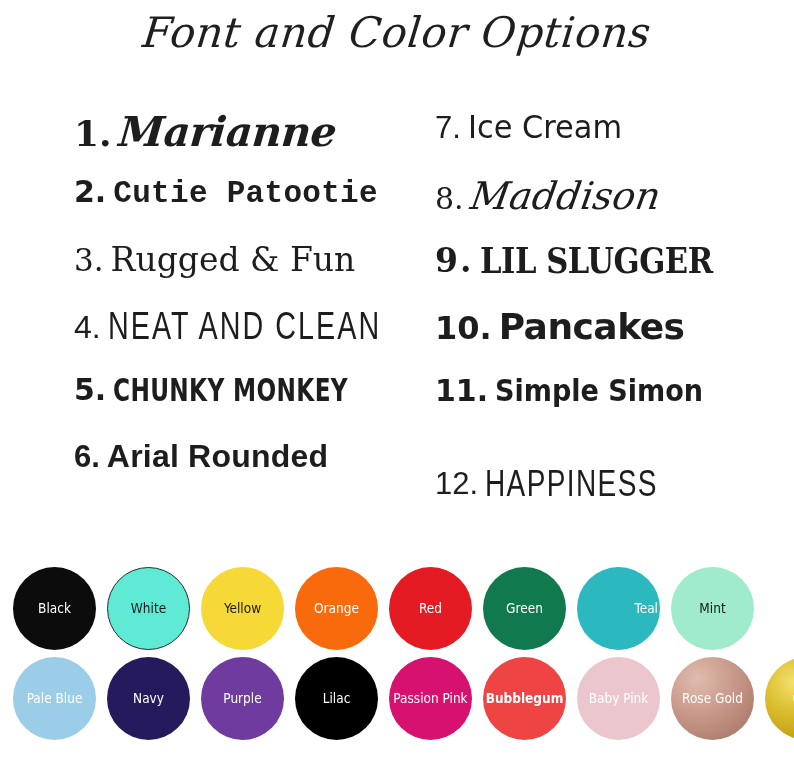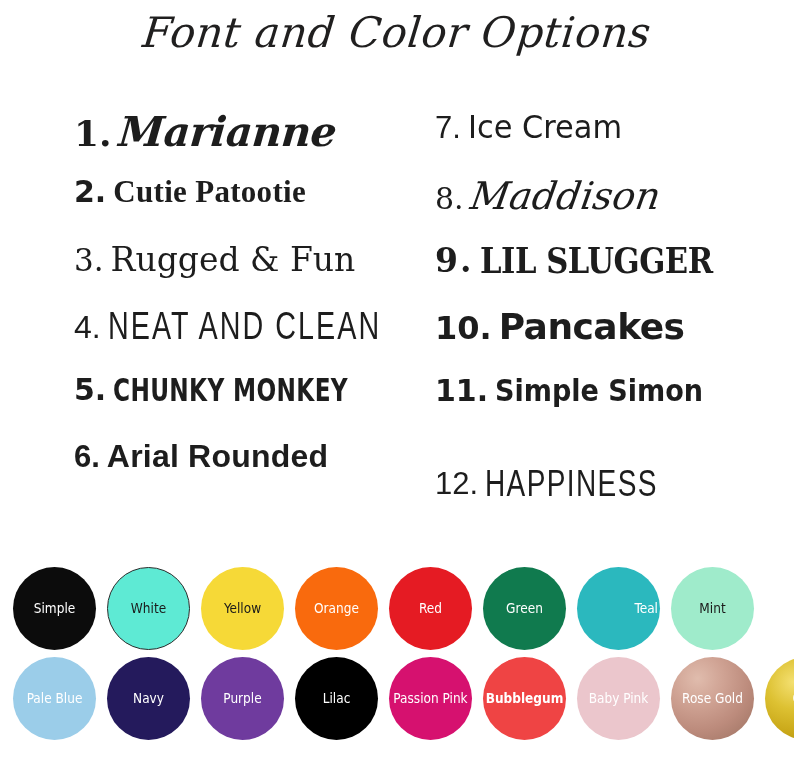--- a/index.html
+++ b/index.html
@@ -64,21 +64,21 @@
   
   
   .st-marianne .font-num  { font-family:"DejaVu Serif",serif; font-size:36px; font-weight:700; }
   .st-marianne .font-sample {
     font-family:"DejaVu Serif",serif; font-style:italic; font-weight:700;
     font-size:41px; transform: skewX(-5deg); letter-spacing:-0.5px;
   }
   
   .st-cutie .font-num { font-family:"DejaVu Sans",sans-serif; font-size:30px; font-weight:700; }
   .st-cutie .font-sample {
-    font-family:Liberation Serif, serif; font-weight:700; font-size:31px; letter-spacing:0.3px;
+    font-family:Liberation Mono, monospace; font-weight:700; font-size:31px; letter-spacing:0.3px;
   }
   
   .st-rugged .font-num { font-family:"DejaVu Serif",serif; font-size:31px; font-weight:400; }
   .st-rugged .font-sample {
     font-family:"DejaVu Serif",serif; font-weight:400; font-size:33px; letter-spacing:0px;
   }
   
   .st-neat .font-num { font-family:"Liberation Sans",sans-serif; font-size:32px; font-weight:300; }
   .st-neat .font-sample {
     font-family:"Liberation Sans Narrow","Liberation Sans",sans-serif; font-weight:300;
@@ -222,21 +222,21 @@
       <div class="font-row st-happiness">
         <span class="font-num">12.</span>
         <span class="font-sample">HAPPINESS</span>
       </div>
     </div>
 </div>
 
 <div id="color-grid">
   <div class="swatch-row">
       <div class="swatch" style="background: rgb(12, 12, 12); color: rgb(255, 255, 255);">
-        <span class="swatch-label">Simple</span>
+        <span class="swatch-label">Black</span>
       </div>
       <div class="swatch dark-text outlined" style="background: #5eead4; color: rgb(26, 26, 26);">
         <span class="swatch-label">White</span>
       </div>
       <div class="swatch dark-text" style="background: rgb(246, 217, 55); color: rgb(26, 26, 26);">
         <span class="swatch-label">Yellow</span>
       </div>
       <div class="swatch" style="background: rgb(249, 106, 13); color: rgb(255, 255, 255);">
         <span class="swatch-label">Orange</span>
       </div>

